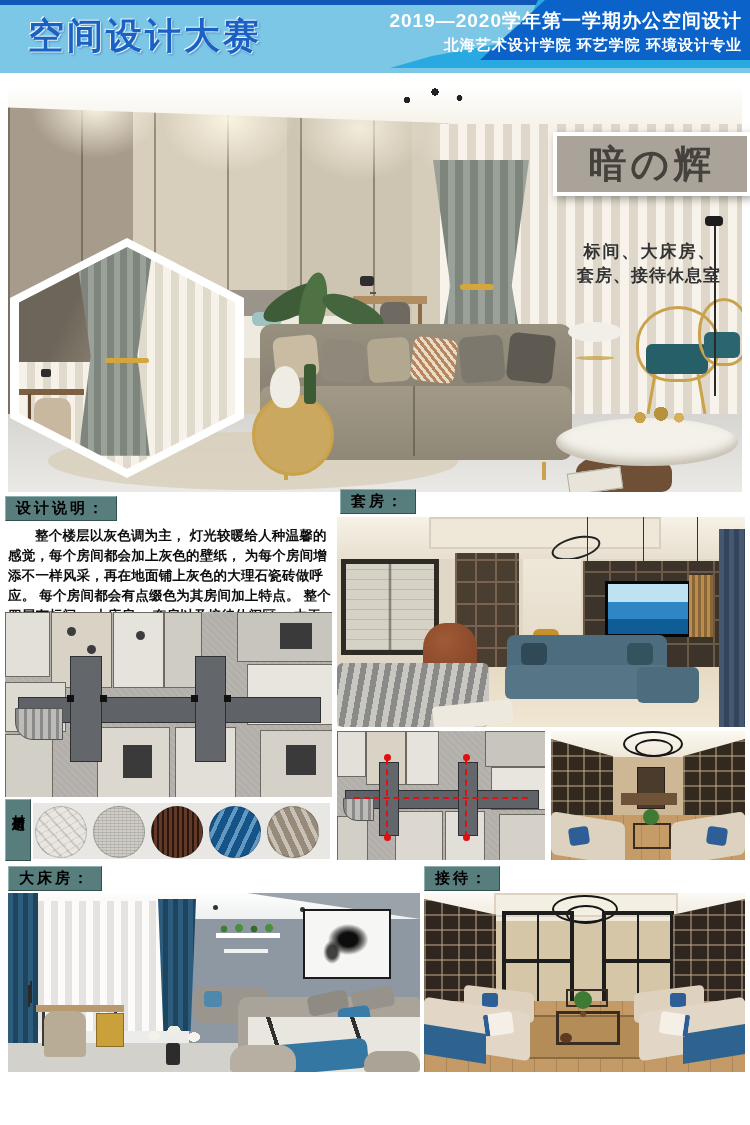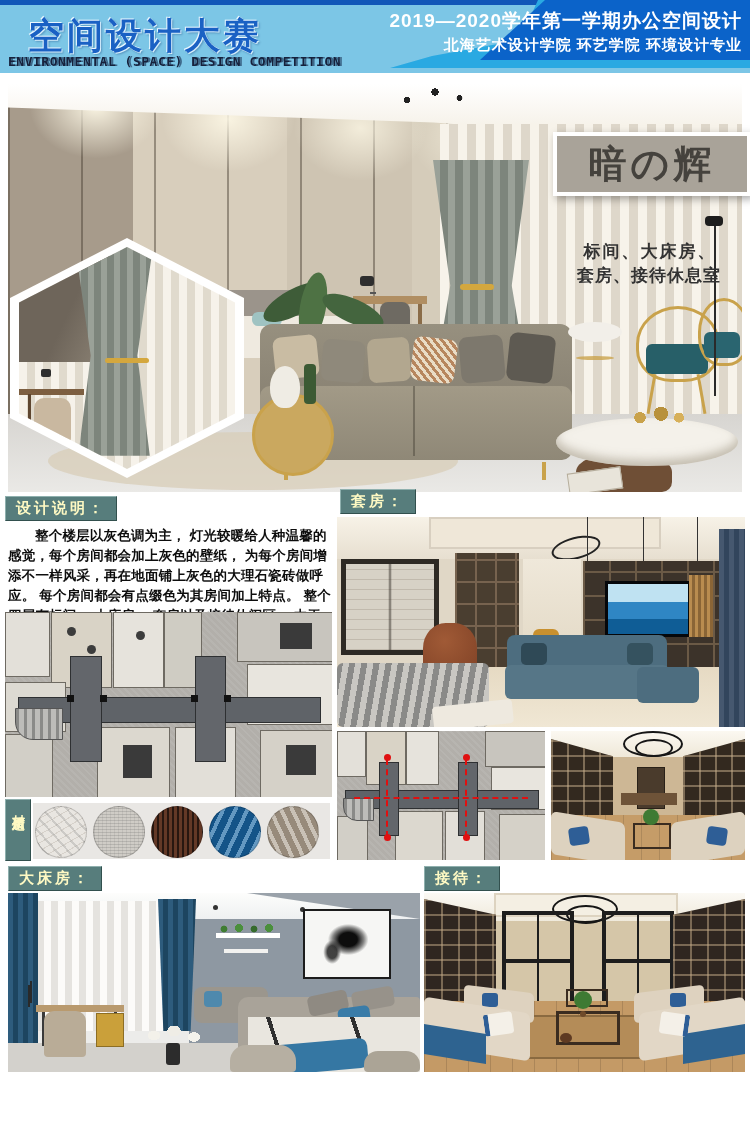--- a/index.html
+++ b/index.html
@@ -1,41 +1,40 @@
 <!DOCTYPE html>
 <html><head>
 <meta charset="utf-8">
 <style>
   html,body{margin:0;padding:0;background:#888;}
   .poster{position:relative;width:750px;height:1125px;margin:0 auto;background:#fff;overflow:hidden;
           font-family:"Liberation Sans","DejaVu Sans",sans-serif;}
   .a{position:absolute;}
   .photo{position:absolute;overflow:hidden;background:#ddd;}
-  .tag{position:absolute;background:#577d7c;color:#fef9c3;font-weight:bold;font-size:15px;
+  .tag{position:absolute;background:#577d7c;color:#000000;font-weight:bold;font-size:15px;
        padding:2px 10px;letter-spacing:3px;border:1px solid #8fb0ae;
        border-right-color:#32504e;border-bottom-color:#32504e;}
   .vtag{writing-mode:vertical-rl;text-orientation:upright;letter-spacing:1px;padding:4px 3px;}
   .htext{color:#fff;font-weight:bold;text-align:right;}
   .note{font-size:13.5px;font-weight:700;line-height:1.48;color:#0d0d0d;text-indent:2em;
         letter-spacing:0.2px;}
   .swatch{position:absolute;width:50px;height:50px;border-radius:50%;border:1px solid rgba(0,0,0,.18);}
 </style>
 </head>
 <body>
 
 <div class="poster">
 
   <div class="a" style="left:0;top:0;width:750px;height:84px;background:#fff">
     <div class="a" style="left:0;top:0;width:750px;height:73px;background:#7cc6e6"></div>
     <div class="a" style="left:0;top:0;width:750px;height:5px;background:#1157b8"></div>
     <div class="a" style="left:0;top:0;width:750px;height:68px;background:#29a9e2;clip-path:polygon(538px 0,750px 0,750px 68px,390px 68px,432px 56px,520px 40px)"></div>
     <div class="a" style="left:0;top:0;width:750px;height:60px;background:#0b63c9;clip-path:polygon(545px 0,750px 0,750px 60px,480px 60px)"></div>
     <div class="a" style="left:28px;top:12px;font-size:36px;font-weight:bold;color:#1a61c4;letter-spacing:3px;
                 text-shadow:1px 1px 0 #d6eefb,-1px -1px 0 #eaf7ff,2px 2px 2px rgba(20,60,120,.35)">空间设计大赛</div>
-    <div class="a" style="left:8px;top:54px;font-family:'DejaVu Sans Mono','Liberation Mono',monospace;font-size:13px;font-weight:bold;color:#16213c;letter-spacing:.5px;text-shadow:2px 0 0 rgba(10,25,60,.55)">ENVIRONMENTAL (SPACE) DESIGN  COMPETITION</div>
     <div class="a htext" style="right:8px;top:8px;font-size:19px;letter-spacing:1px">2019—2020学年第一学期办公空间设计</div>
     <div class="a htext" style="right:8px;top:36px;font-size:15px;letter-spacing:1px">北海艺术设计学院  环艺学院  环境设计专业</div>
   </div>
 
   <div class="photo" style="left:8px;top:84px;width:734px;height:408px">
     <div class="a" style="inset:0;background:linear-gradient(90deg,#a79b8b 0%,#a79b8b 17%,#d8cebc 17%,#d8cebc 38%,#cec4b2 38%,#cec4b2 55%,#d5ccba 55%,#d5ccba 75%,#b0a492 75%)"></div>
     <div class="a" style="inset:0;background:repeating-linear-gradient(90deg,rgba(70,60,48,.45) 0 2px,transparent 2px 73px)"></div>
     <div class="a" style="left:0;top:0;width:100%;height:220px;background:radial-gradient(95px 75px at 12% 10%,rgba(255,250,232,.95),transparent 70%),radial-gradient(95px 75px at 30% 16%,rgba(255,250,232,.85),transparent 70%),radial-gradient(95px 75px at 48% 20%,rgba(255,250,232,.75),transparent 70%),radial-gradient(95px 75px at 64% 24%,rgba(255,250,232,.6),transparent 70%)"></div>
     <div class="a" style="left:0;top:0;width:100%;height:62px;background:linear-gradient(#ffffff,#f2ecdf);clip-path:polygon(0 0,100% 0,100% 100%,58% 62%,0 38%)"></div>
     <div class="a" style="left:392px;top:2px;width:70px;height:20px;background:radial-gradient(circle 5px at 10% 70%,#222 60%,transparent 61%),radial-gradient(circle 6px at 50% 30%,#222 60%,transparent 61%),radial-gradient(circle 5px at 85% 60%,#222 60%,transparent 61%)"></div>

